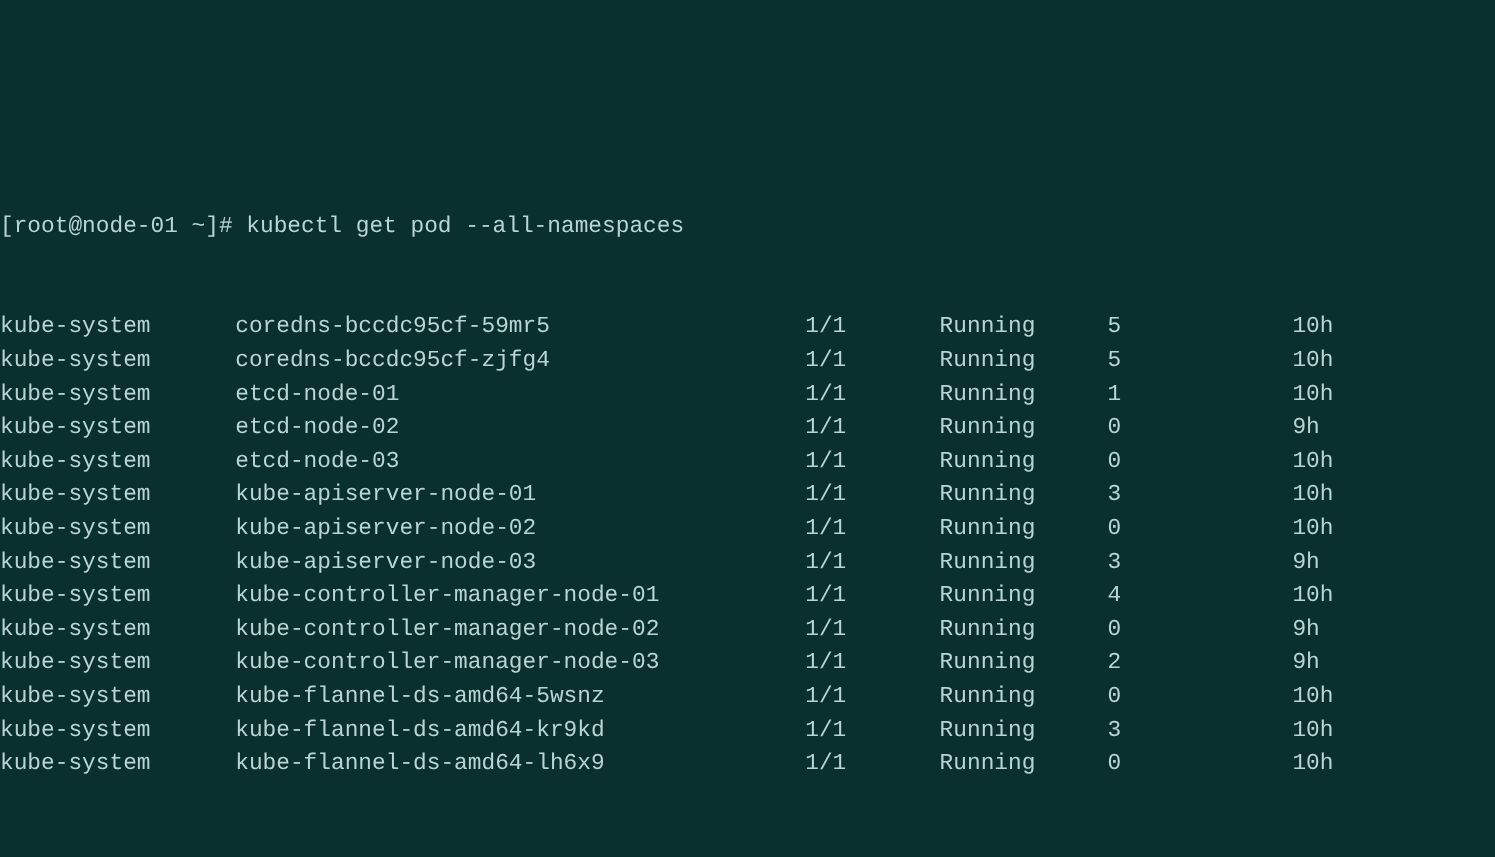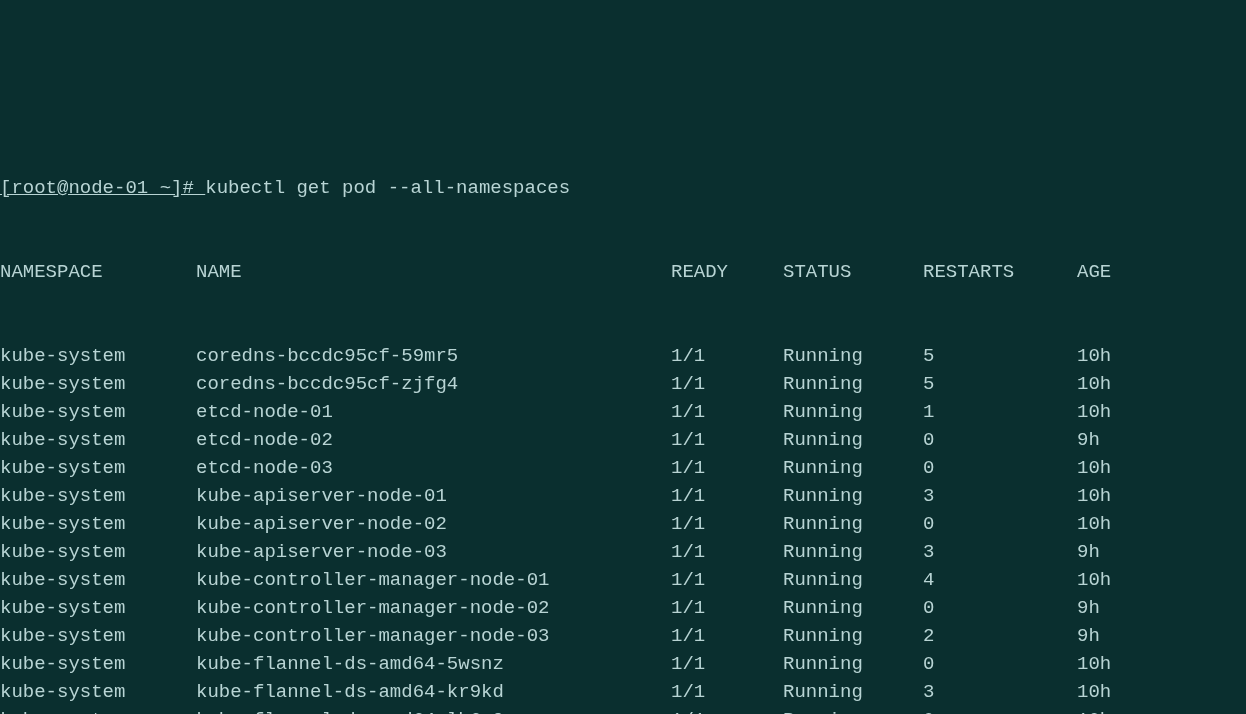--- a/index.html
+++ b/index.html
@@ -20,37 +20,33 @@
       height: 714px;
     }
     .terminal {
       white-space: pre;
     }
     .row {
       display: flex;
     }
     .prompt {
       color: #b8d4d4;
-      text-decoration: underline;
     }
     .col-ns { width: 196px; flex-shrink: 0; }
     .col-name { width: 475px; flex-shrink: 0; }
     .col-ready { width: 112px; flex-shrink: 0; }
     .col-status { width: 140px; flex-shrink: 0; }
     .col-restarts { width: 154px; flex-shrink: 0; }
     .col-age { flex-shrink: 0; }
   </style>
 </head>
 <body>
 
 
 
 <div class="terminal">
   <div><span class="prompt">[root@node-01 ~]# </span><span>kubectl get pod --all-namespaces</span></div>
-  <div class="row">
-    <span class="col-ns">NAMESPACE</span><span class="col-name">NAME</span><span class="col-ready">READY</span><span class="col-status">STATUS</span><span class="col-restarts">RESTARTS</span><span class="col-age">AGE</span>
-  </div>
   <div id="rows-container"><div class="row"><span class="col-ns">kube-system</span><span class="col-name">coredns-bccdc95cf-59mr5</span><span class="col-ready">1/1</span><span class="col-status">Running</span><span class="col-restarts">5</span><span class="col-age">10h</span></div><div class="row"><span class="col-ns">kube-system</span><span class="col-name">coredns-bccdc95cf-zjfg4</span><span class="col-ready">1/1</span><span class="col-status">Running</span><span class="col-restarts">5</span><span class="col-age">10h</span></div><div class="row"><span class="col-ns">kube-system</span><span class="col-name">etcd-node-01</span><span class="col-ready">1/1</span><span class="col-status">Running</span><span class="col-restarts">1</span><span class="col-age">10h</span></div><div class="row"><span class="col-ns">kube-system</span><span class="col-name">etcd-node-02</span><span class="col-ready">1/1</span><span class="col-status">Running</span><span class="col-restarts">0</span><span class="col-age">9h</span></div><div class="row"><span class="col-ns">kube-system</span><span class="col-name">etcd-node-03</span><span class="col-ready">1/1</span><span class="col-status">Running</span><span class="col-restarts">0</span><span class="col-age">10h</span></div><div class="row"><span class="col-ns">kube-system</span><span class="col-name">kube-apiserver-node-01</span><span class="col-ready">1/1</span><span class="col-status">Running</span><span class="col-restarts">3</span><span class="col-age">10h</span></div><div class="row"><span class="col-ns">kube-system</span><span class="col-name">kube-apiserver-node-02</span><span class="col-ready">1/1</span><span class="col-status">Running</span><span class="col-restarts">0</span><span class="col-age">10h</span></div><div class="row"><span class="col-ns">kube-system</span><span class="col-name">kube-apiserver-node-03</span><span class="col-ready">1/1</span><span class="col-status">Running</span><span class="col-restarts">3</span><span class="col-age">9h</span></div><div class="row"><span class="col-ns">kube-system</span><span class="col-name">kube-controller-manager-node-01</span><span class="col-ready">1/1</span><span class="col-status">Running</span><span class="col-restarts">4</span><span class="col-age">10h</span></div><div class="row"><span class="col-ns">kube-system</span><span class="col-name">kube-controller-manager-node-02</span><span class="col-ready">1/1</span><span class="col-status">Running</span><span class="col-restarts">0</span><span class="col-age">9h</span></div><div class="row"><span class="col-ns">kube-system</span><span class="col-name">kube-controller-manager-node-03</span><span class="col-ready">1/1</span><span class="col-status">Running</span><span class="col-restarts">2</span><span class="col-age">9h</span></div><div class="row"><span class="col-ns">kube-system</span><span class="col-name">kube-flannel-ds-amd64-5wsnz</span><span class="col-ready">1/1</span><span class="col-status">Running</span><span class="col-restarts">0</span><span class="col-age">10h</span></div><div class="row"><span class="col-ns">kube-system</span><span class="col-name">kube-flannel-ds-amd64-kr9kd</span><span class="col-ready">1/1</span><span class="col-status">Running</span><span class="col-restarts">3</span><span class="col-age">10h</span></div><div class="row"><span class="col-ns">kube-system</span><span class="col-name">kube-flannel-ds-amd64-lh6x9</span><span class="col-ready">1/1</span><span class="col-status">Running</span><span class="col-restarts">0</span><span class="col-age">10h</span></div></div>
   
 </div>
 
 
 
 
 </body></html>

